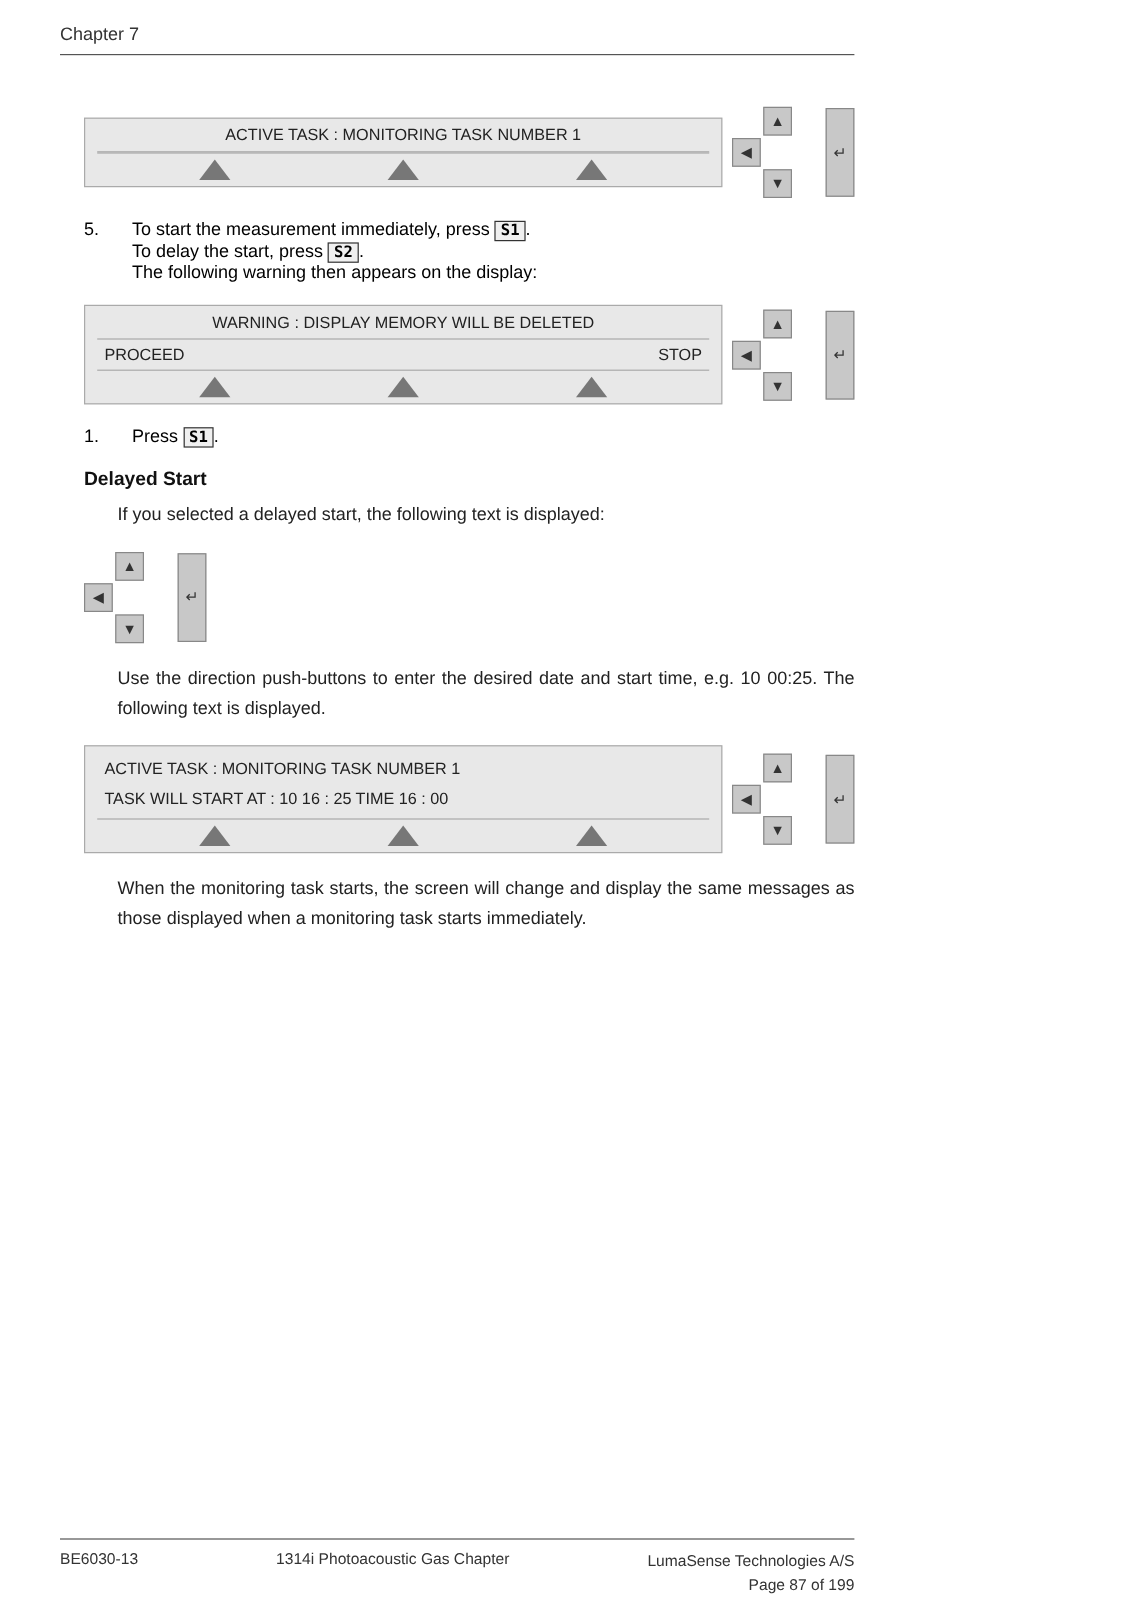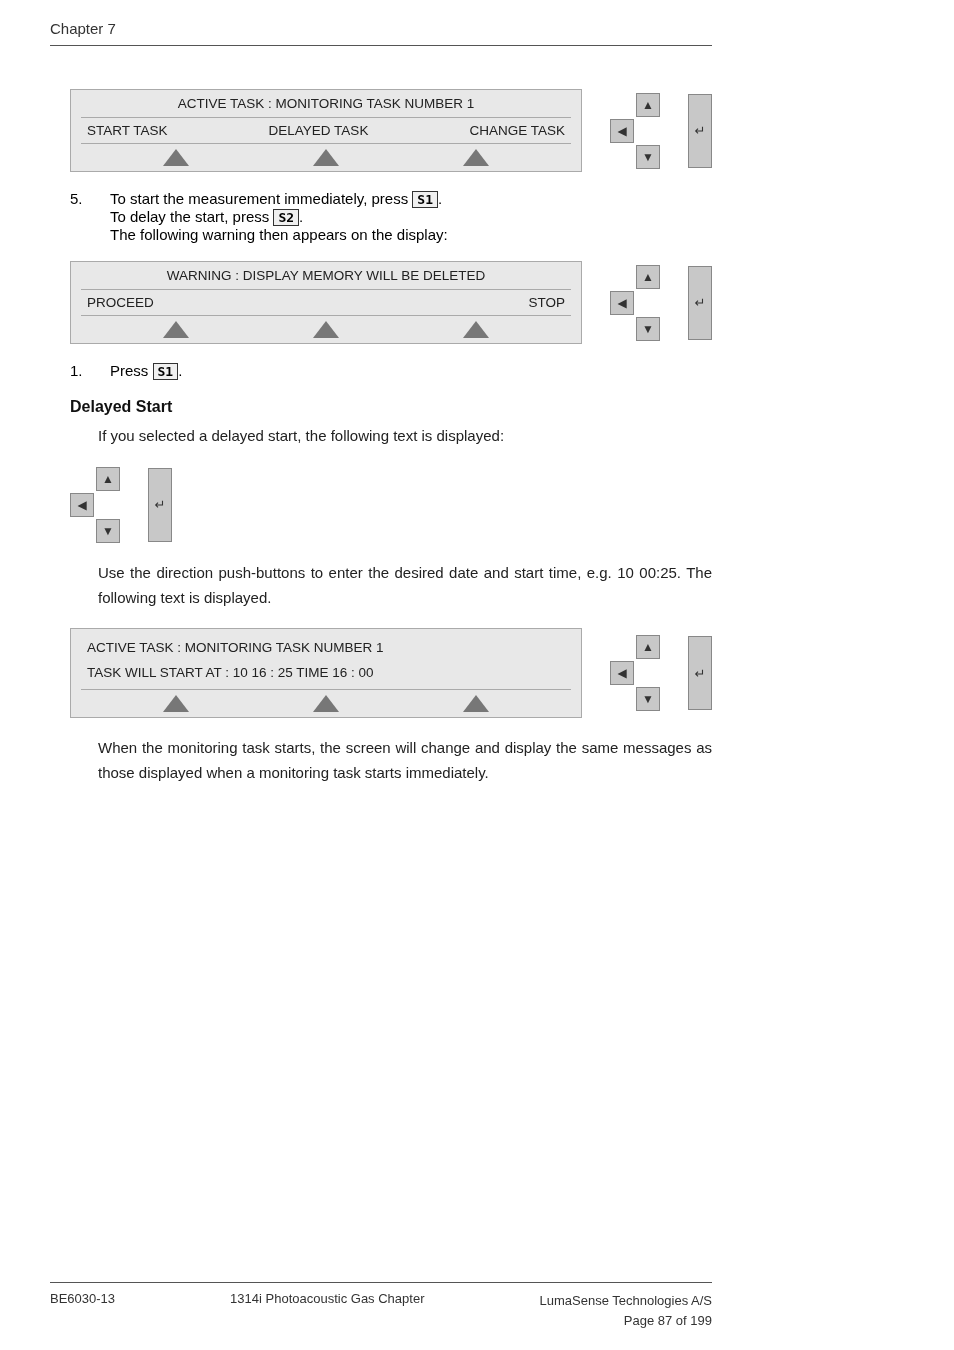--- a/index.html
+++ b/index.html
@@ -35,21 +35,21 @@
     .content-area {
       flex: 1;
       padding-left: 20px;
     }
 
     
     .display-group {
       display: flex;
       align-items: center;
       margin: 18px 0 18px 0;
-      gap: 28px;
+      gap: 8px;
     }
 
     .display-panel {
       background: #e8e8e8;
       border: 1.5px solid #aaa;
       flex: 1;
       padding: 0;
     }
 
     
@@ -188,25 +188,20 @@
   <div class="chapter-header">
     <span>Chapter 7</span>
   </div>
 
   <div class="content-area">
 
     <div class="display-group">
       <div class="display-panel">
         <div class="panel-line-center">ACTIVE TASK  :  MONITORING TASK NUMBER  1</div>
         <hr class="panel-hr">
-        <div class="panel-line" style="display:flex; justify-content:space-between;">
-          <span>START TASK</span>
-          <span>DELAYED TASK</span>
-          <span>CHANGE TASK</span>
-        </div>
         <hr class="panel-hr">
         <div class="upward-arrows-row">
           <div class="tri-up"></div>
           <div class="tri-up"></div>
           <div class="tri-up"></div>
         </div>
       </div>
 
       <div class="nav-container">
         <div class="nav-cross">

